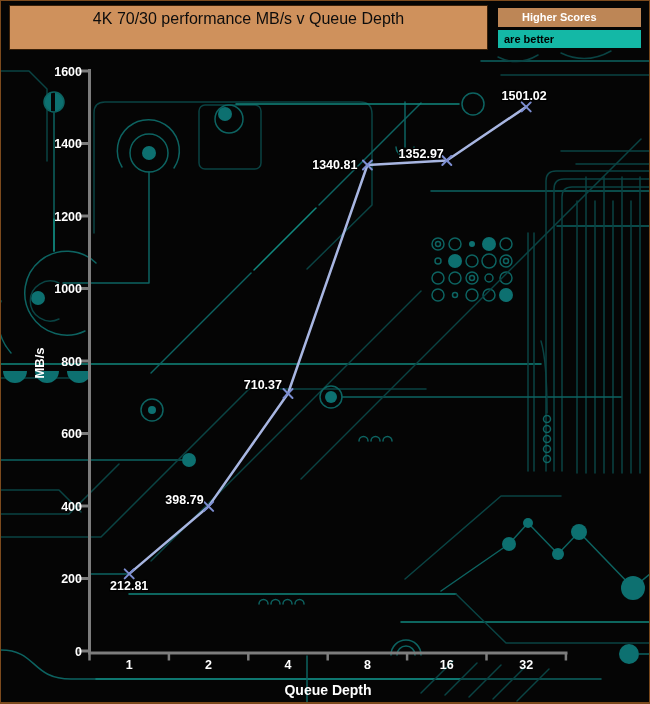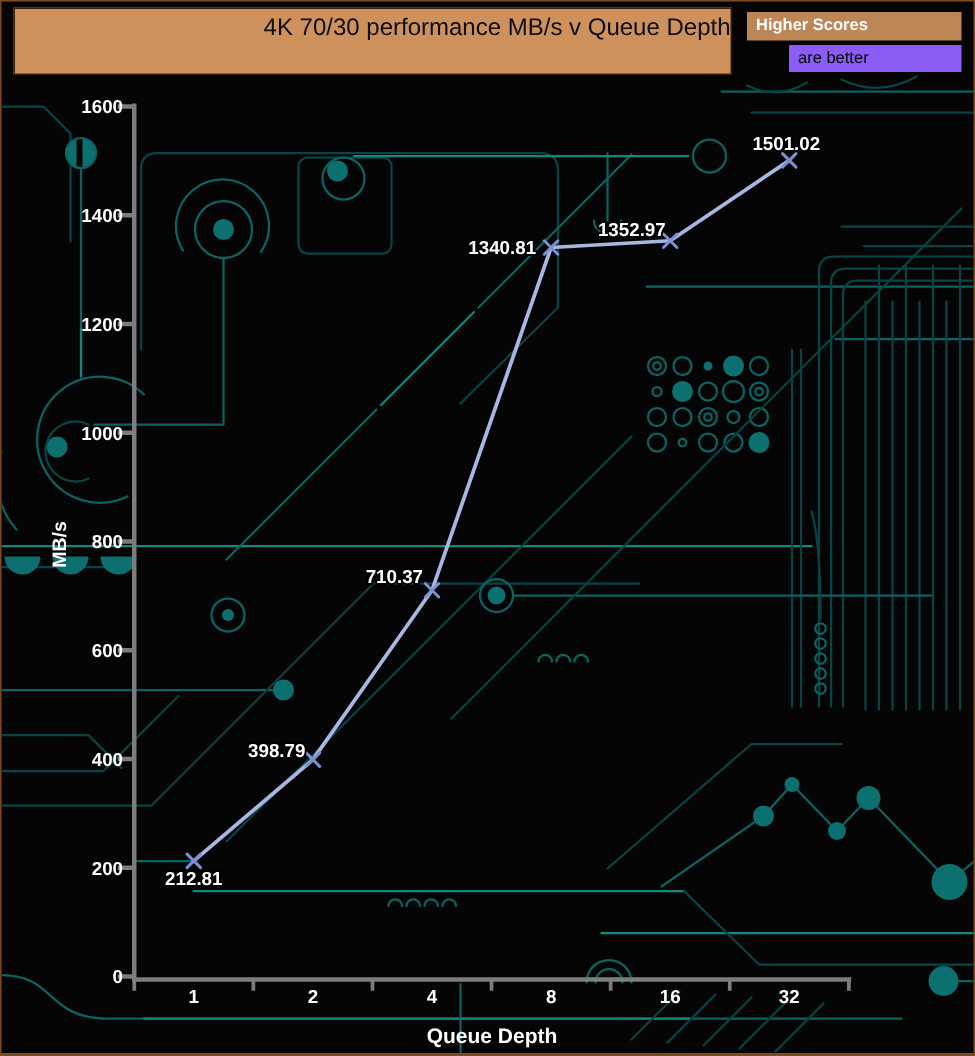--- a/index.html
+++ b/index.html
@@ -20,28 +20,28 @@
   
   .axis{stroke:#7d7d7d;}
   .tick-text{fill:#ffffff;font-family:"Liberation Sans",sans-serif;font-size:12.5px;font-weight:bold;}
   .axis-title{fill:#ffffff;font-family:"Liberation Sans",sans-serif;font-size:13px;font-weight:bold;}
   .axis-title.xl{font-size:14px;}
   .vlabel{fill:#ffffff;font-family:"Liberation Sans",sans-serif;font-size:12.5px;font-weight:bold;
           paint-order:stroke;stroke:#000000;stroke-width:2.5px;}
   
   .banner{
     position:absolute;left:8px;top:4px;width:479px;height:45px;box-sizing:border-box;
-    background:#cf915c;border:1px solid #3a2008;text-align:right;color:#0d0d0d;
+    background:#cf915c;border:1px solid #3a2008;text-align:center;color:#0d0d0d;
   }
   .banner .title{font-size:16px;line-height:22px;margin-top:2px;}
   .banner .subtitle{font-size:14px;line-height:18px;}
   
   .note{position:absolute;left:497px;top:7px;width:143px;}
-  .note-top{height:19px;background:#bd8656;color:#ffffff;font-weight:bold;font-size:11px;line-height:19px;padding-left:6px;}
-  .note-bottom{height:18px;background:#8b5cf6;color:#000000;font-weight:normal;font-size:11px;line-height:18px;padding-left:6px;margin-top:3px;margin-left:28px;}
+  .note-top{height:19px;background:#bd8656;color:#ffffff;font-weight:bold;font-size:11px;line-height:19px;padding-left:24px;}
+  .note-bottom{height:18px;background:#14b8a6;color:#000000;font-weight:bold;font-size:11px;line-height:18px;padding-left:6px;margin-top:3px;}
 </style>
 </head>
 <body>
 
 <div class="page">
 
   <svg class="layer bgl" width="650" height="704" viewBox="0 0 650 704" aria-hidden="true">
 
     <path class="c1" d="M0,70 H28 L46,88 V160"></path>
     <path class="c1" d="M93,232 V112 Q93,101 104,101 H359 Q371,101 371,113 V204 L306,268"></path>

